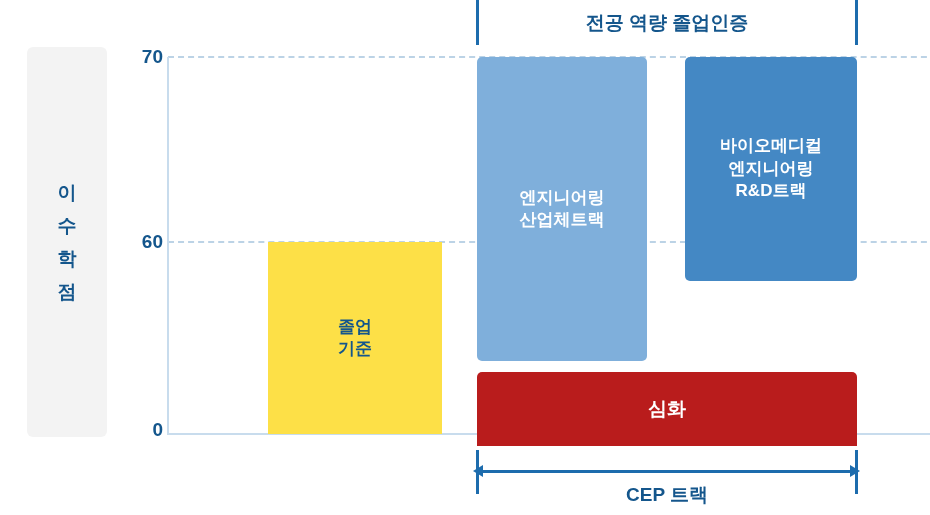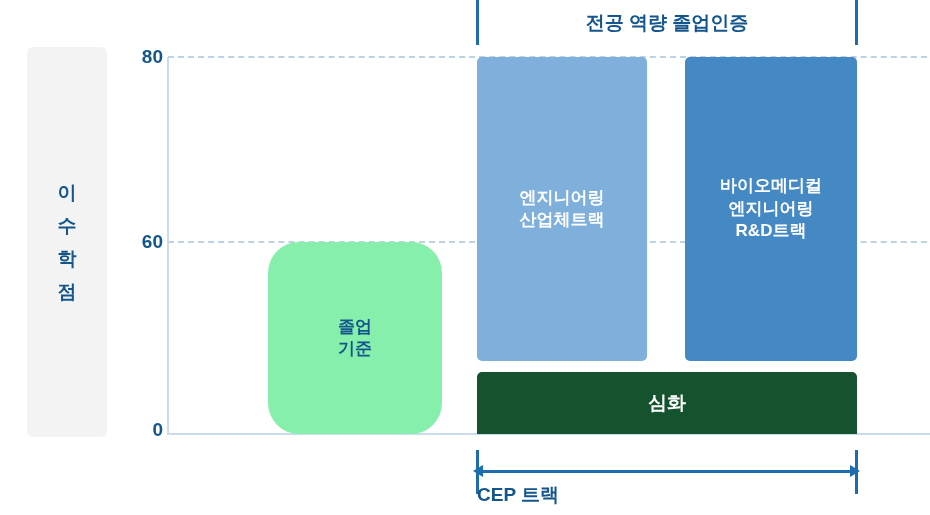--- a/index.html
+++ b/index.html
@@ -52,37 +52,36 @@
   .bar{
     position:absolute;
     display:flex;align-items:center;justify-content:center;
     text-align:center;box-sizing:border-box;
   }
   .bar .bar-label{
     font-size:17px;font-weight:700;line-height:1.32;white-space:pre-line;
   }
   .bar-standard{
     left:241px;top:242px;width:174px;height:192px;
-    background:#86efac;
-    border-radius:31px;
+    background:#fde047;
   }
   .bar-standard .bar-label{color:#14568c;}
   .bar-track1{
     left:450px;top:57px;width:170px;height:304px;
     background:#7fafdb;border-radius:5px;
   }
   .bar-track1 .bar-label{color:#ffffff;}
   .bar-track2{
-    left:658px;top:57px;width:172px;height:304px;
+    left:658px;top:57px;width:172px;height:224px;
     background:#4488c4;border-radius:5px;
   }
   .bar-track2 .bar-label{color:#ffffff;}
   .bar-deep{
-    left:450px;top:372px;width:380px;height:62px;
-    background:#14532d;border-radius:5px 5px 0 0;
+    left:450px;top:372px;width:380px;height:74px;
+    background:#b91c1c;border-radius:5px 5px 0 0;
   }
   .bar-deep .bar-label{color:#ffffff;font-size:19px;}
 
   
   .top-annotation{
     position:absolute;left:450px;top:0;width:380px;height:45px;
     display:flex;align-items:center;justify-content:center;
   }
   .top-annotation .caption{
     font-size:19px;font-weight:700;color:#14568c;white-space:nowrap;
@@ -101,21 +100,21 @@
     background:#1d6cad;
   }
   .arrow-head{
     position:absolute;top:465px;width:0;height:0;
     border-top:6.5px solid transparent;border-bottom:6.5px solid transparent;
   }
   .arrow-head.left{left:446px;border-right:10px solid #1d6cad;}
   .arrow-head.right{left:823px;border-left:10px solid #1d6cad;}
   .bottom-caption{
     position:absolute;left:450px;top:482px;width:380px;
-    font-size:19px;font-weight:700;color:#14568c;
+    text-align:center;font-size:19px;font-weight:700;color:#14568c;
     white-space:nowrap;
   }
 </style>
 </head>
 <body>
 
 <div id="chart-root">
 
   <div class="tick-v tick-top-left"></div>
   <div class="tick-v tick-top-right"></div>
@@ -123,21 +122,21 @@
     <span class="caption">전공 역량 졸업인증</span>
   </div>
 
   <div class="ylabel-box">
     <span>이</span>
     <span>수</span>
     <span>학</span>
     <span>점</span>
   </div>
 
-  <div class="ytick t70">80</div>
+  <div class="ytick t70">70</div>
   <div class="ytick t33">60</div>
   <div class="ytick t0">0</div>
 
   <div class="gridline g70"></div>
   <div class="gridline g33"></div>
   <div class="axis-y"></div>
   <div class="axis-x"></div>
 
   <div class="bar bar-standard">
     <span class="bar-label">졸업

